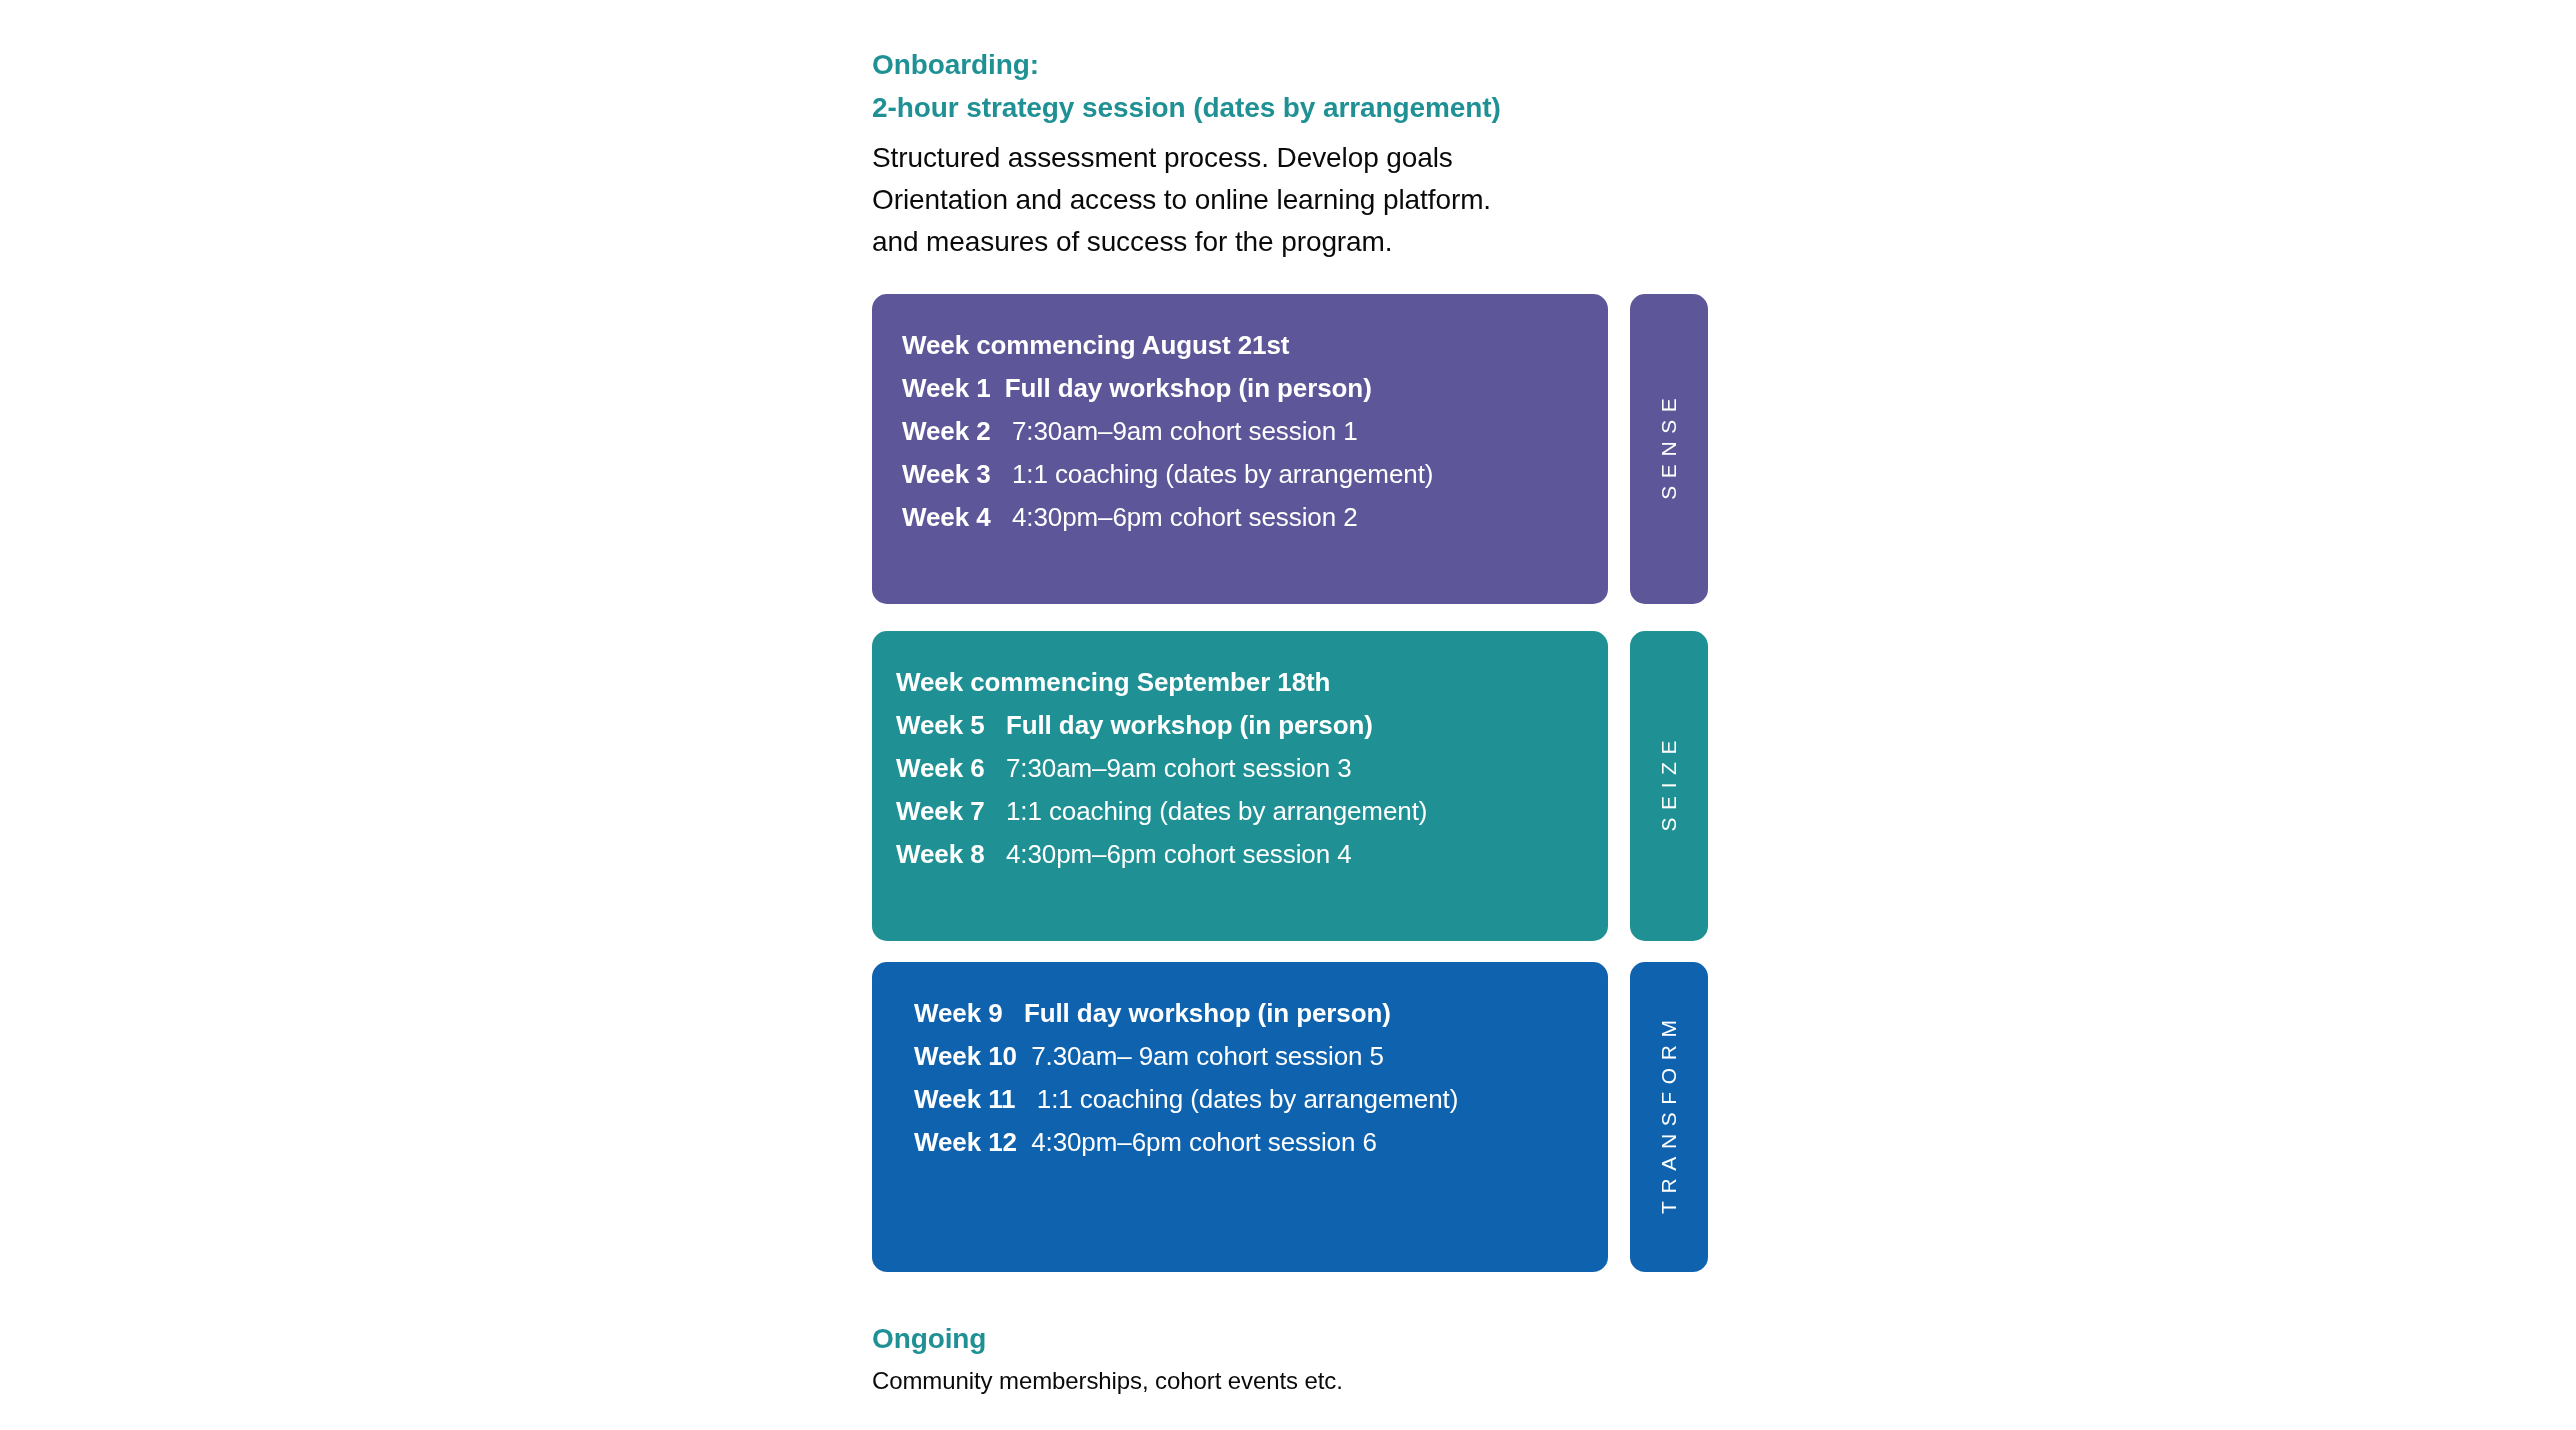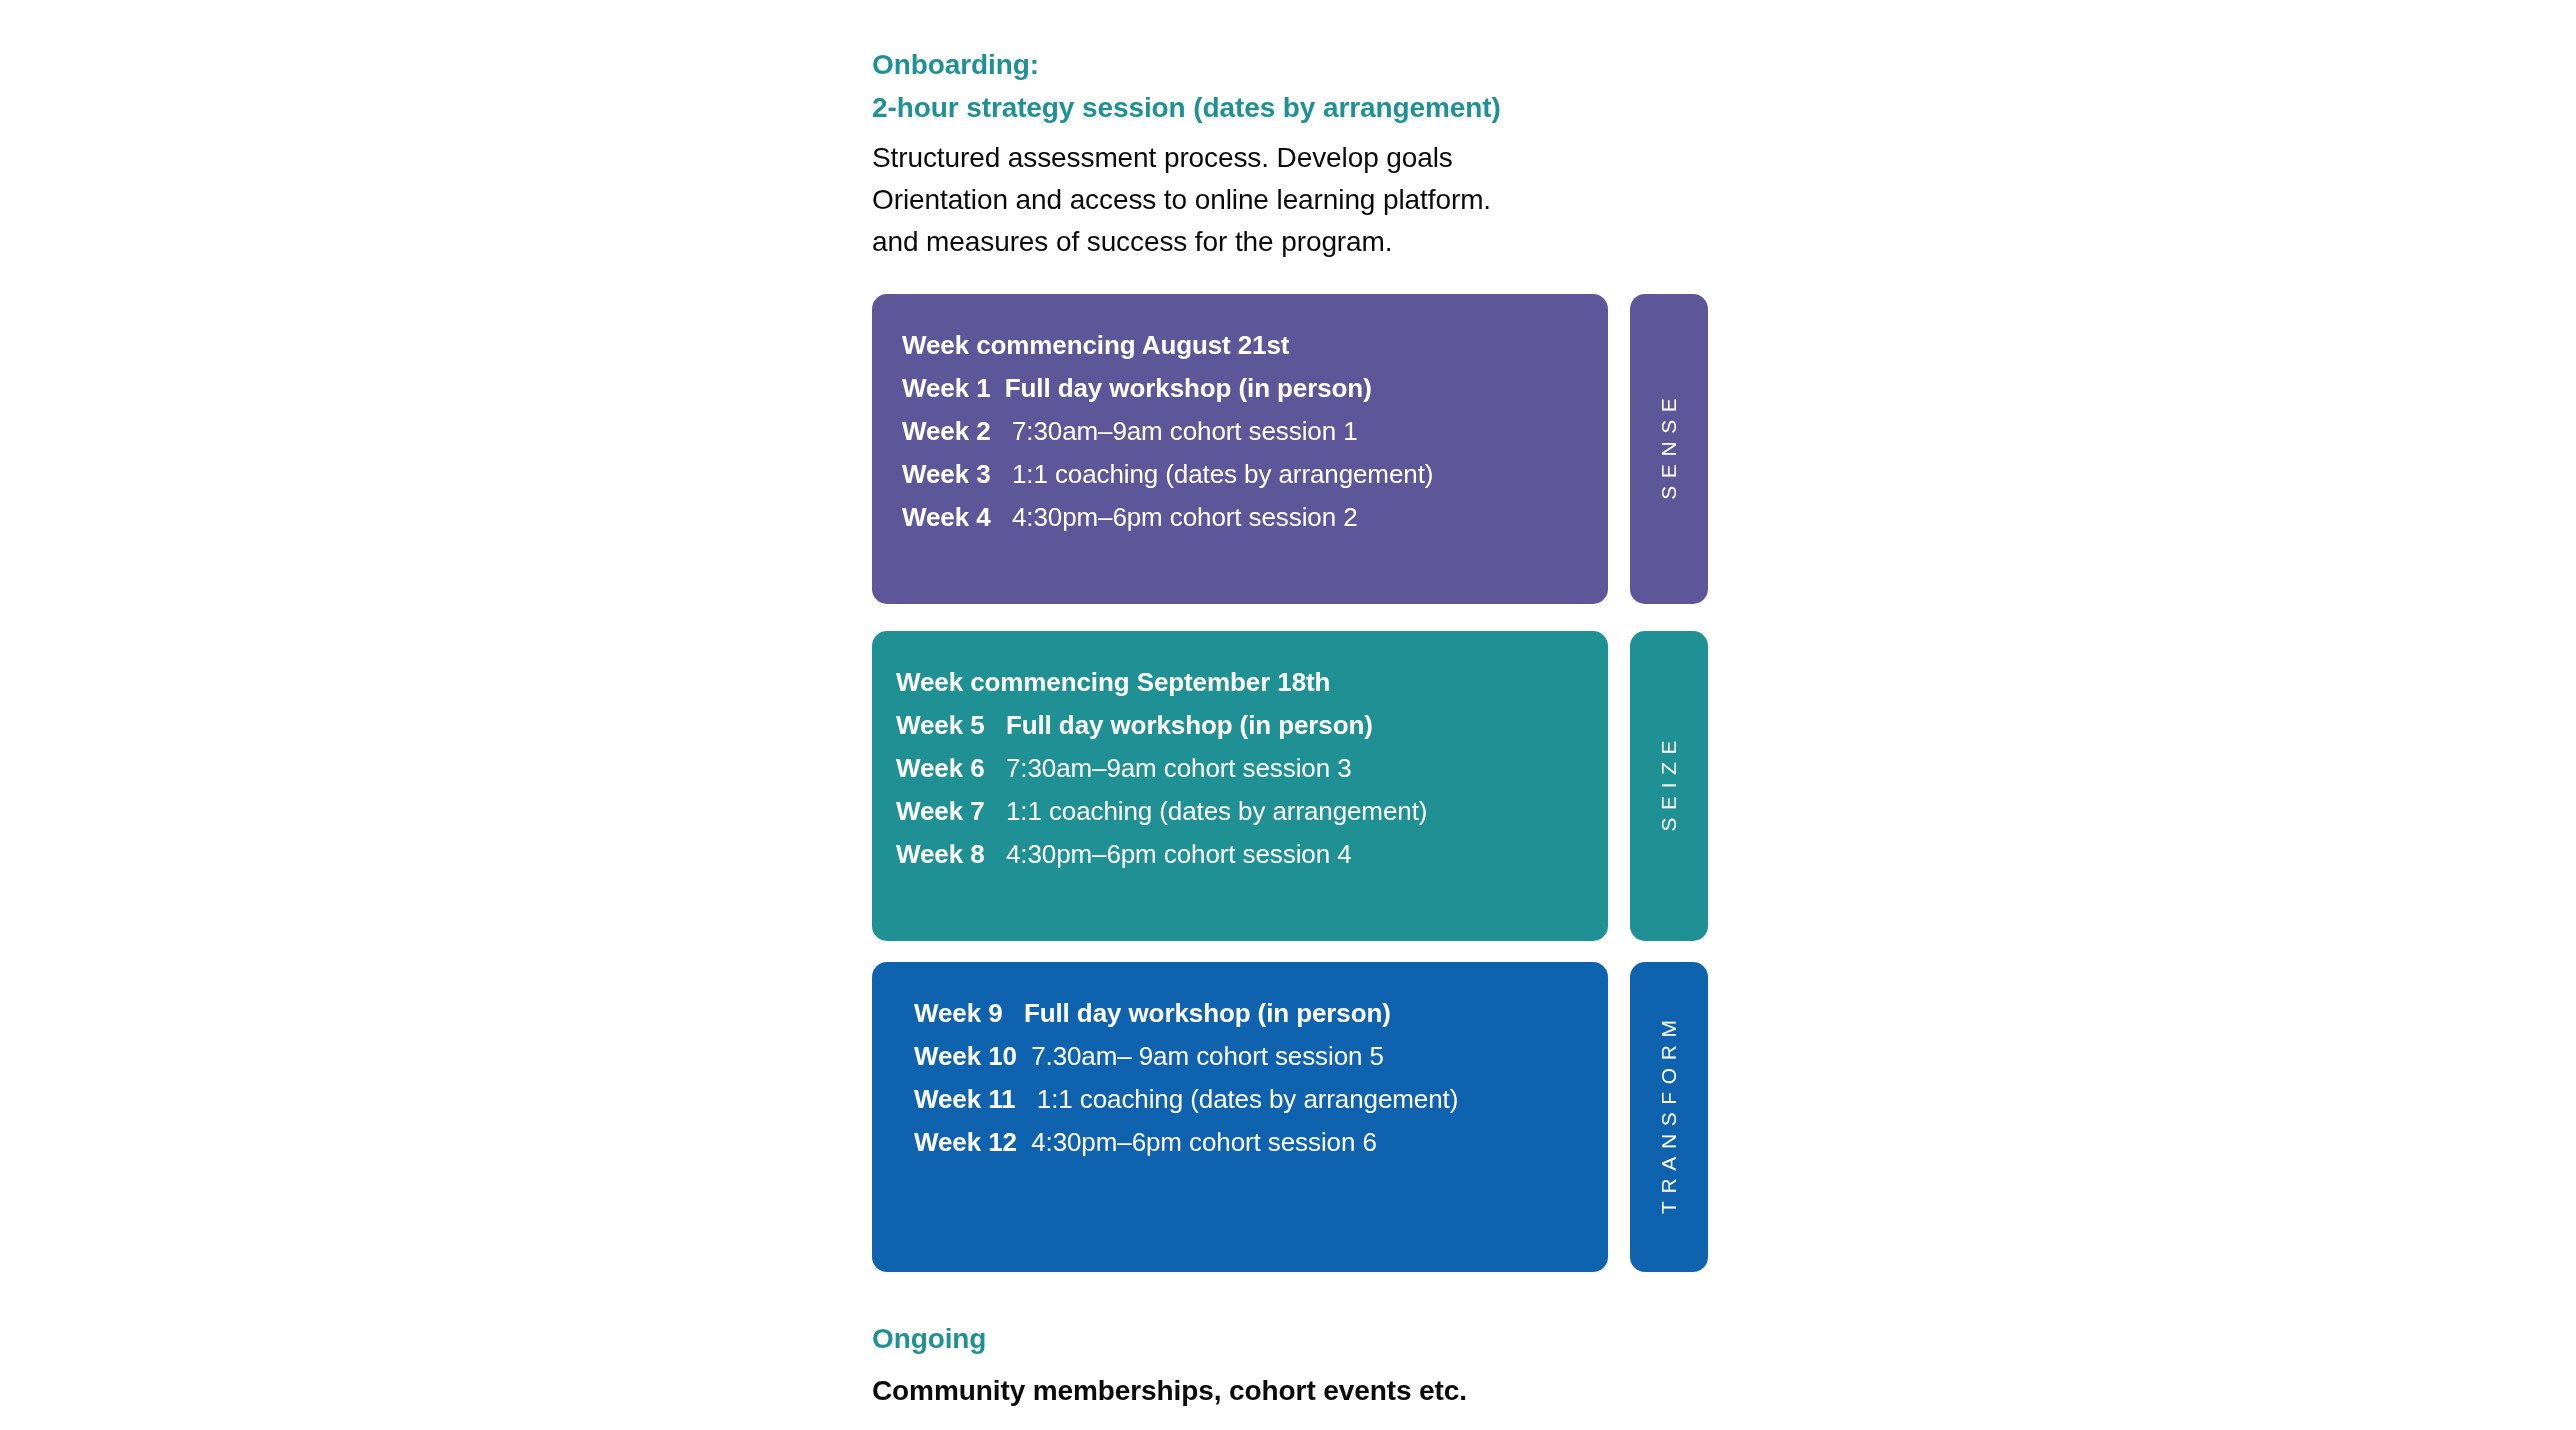--- a/index.html
+++ b/index.html
@@ -144,27 +144,26 @@
   }
   .ongoing-heading {
     color: #1f9195;
     font-weight: 700;
     font-size: 28px;
     line-height: 40px;
     letter-spacing: -0.1px;
     white-space: nowrap;
   }
   .ongoing-body {
-    margin-top: 14px;
+    margin-top: 4px;
     color: #0a0a0a;
-    font-size: 28px;
+    font-size: 24px;
     line-height: 36px;
     letter-spacing: -0.1px;
     white-space: nowrap;
-    font-weight: bold;
   }
 </style>
 </head>
 <body>
 
 <div id="page">
   <div class="column">
 
     <div class="intro">
       <div class="intro-heading">

